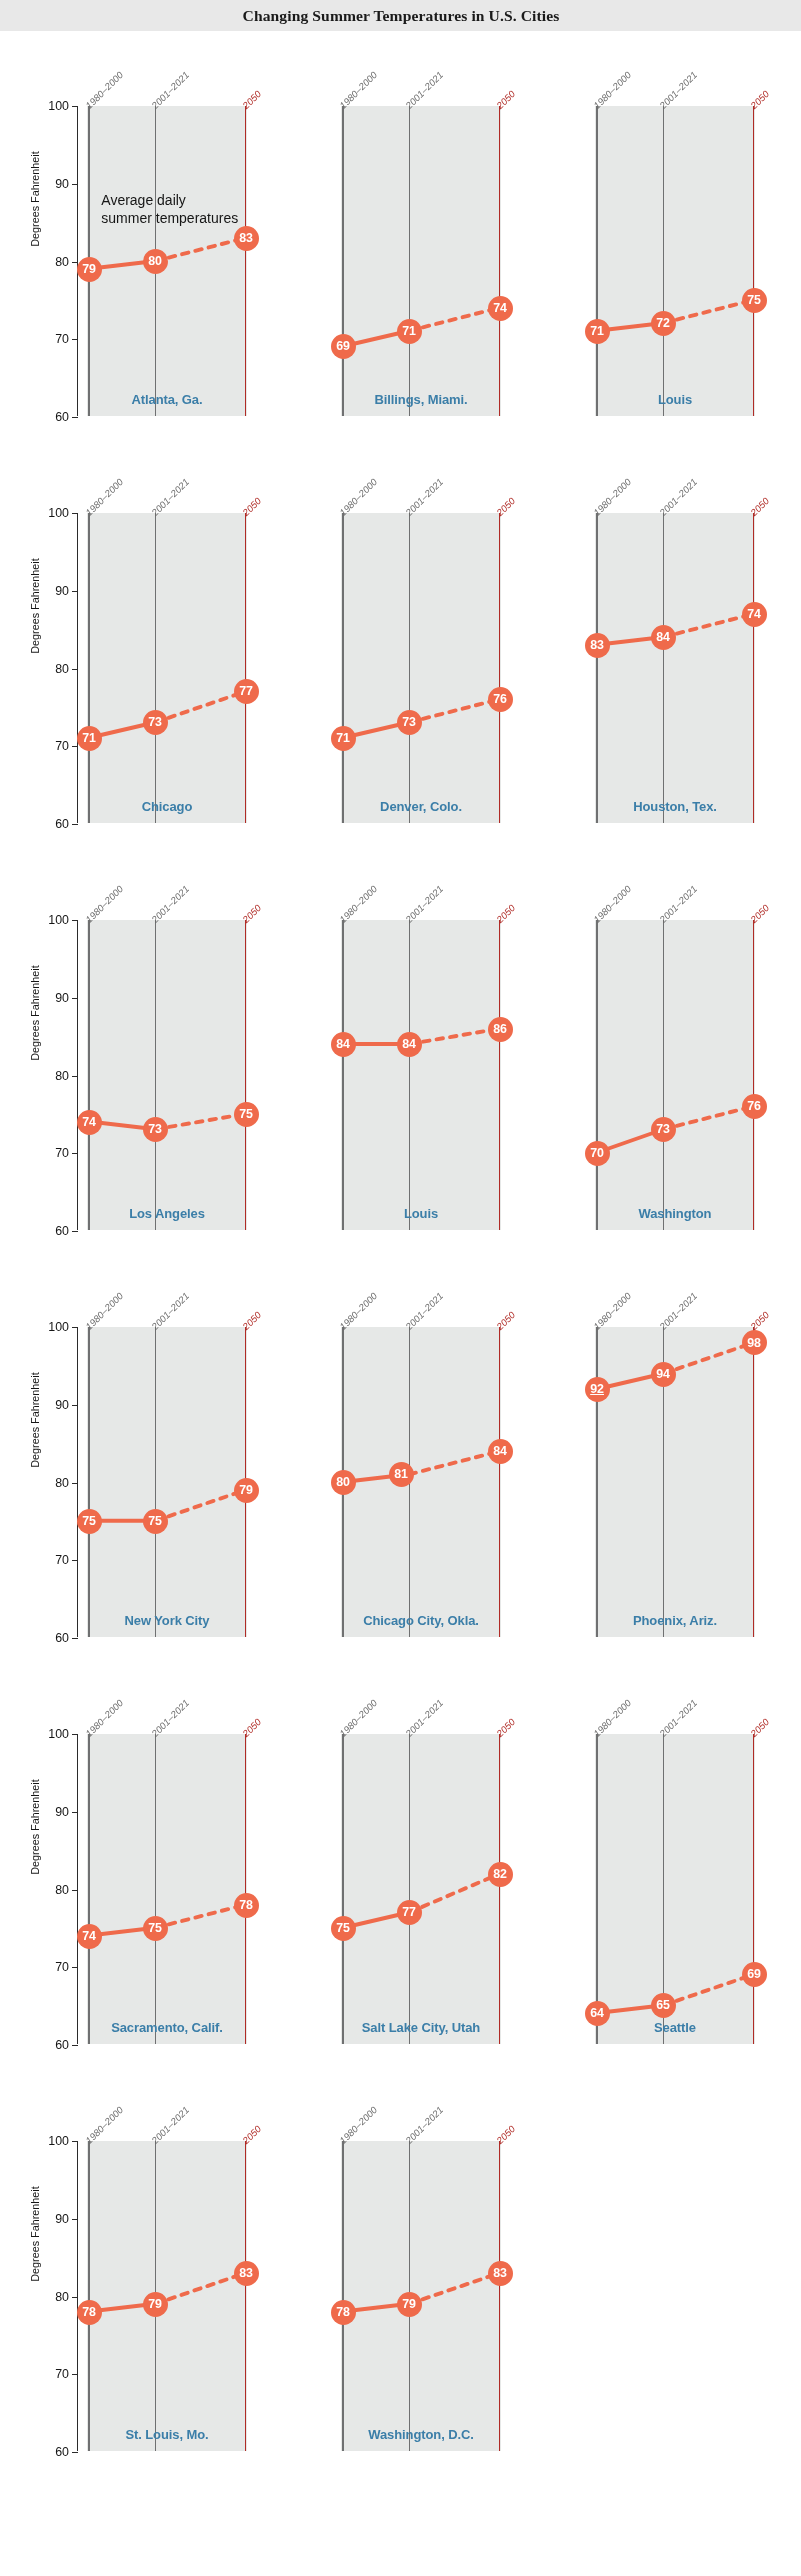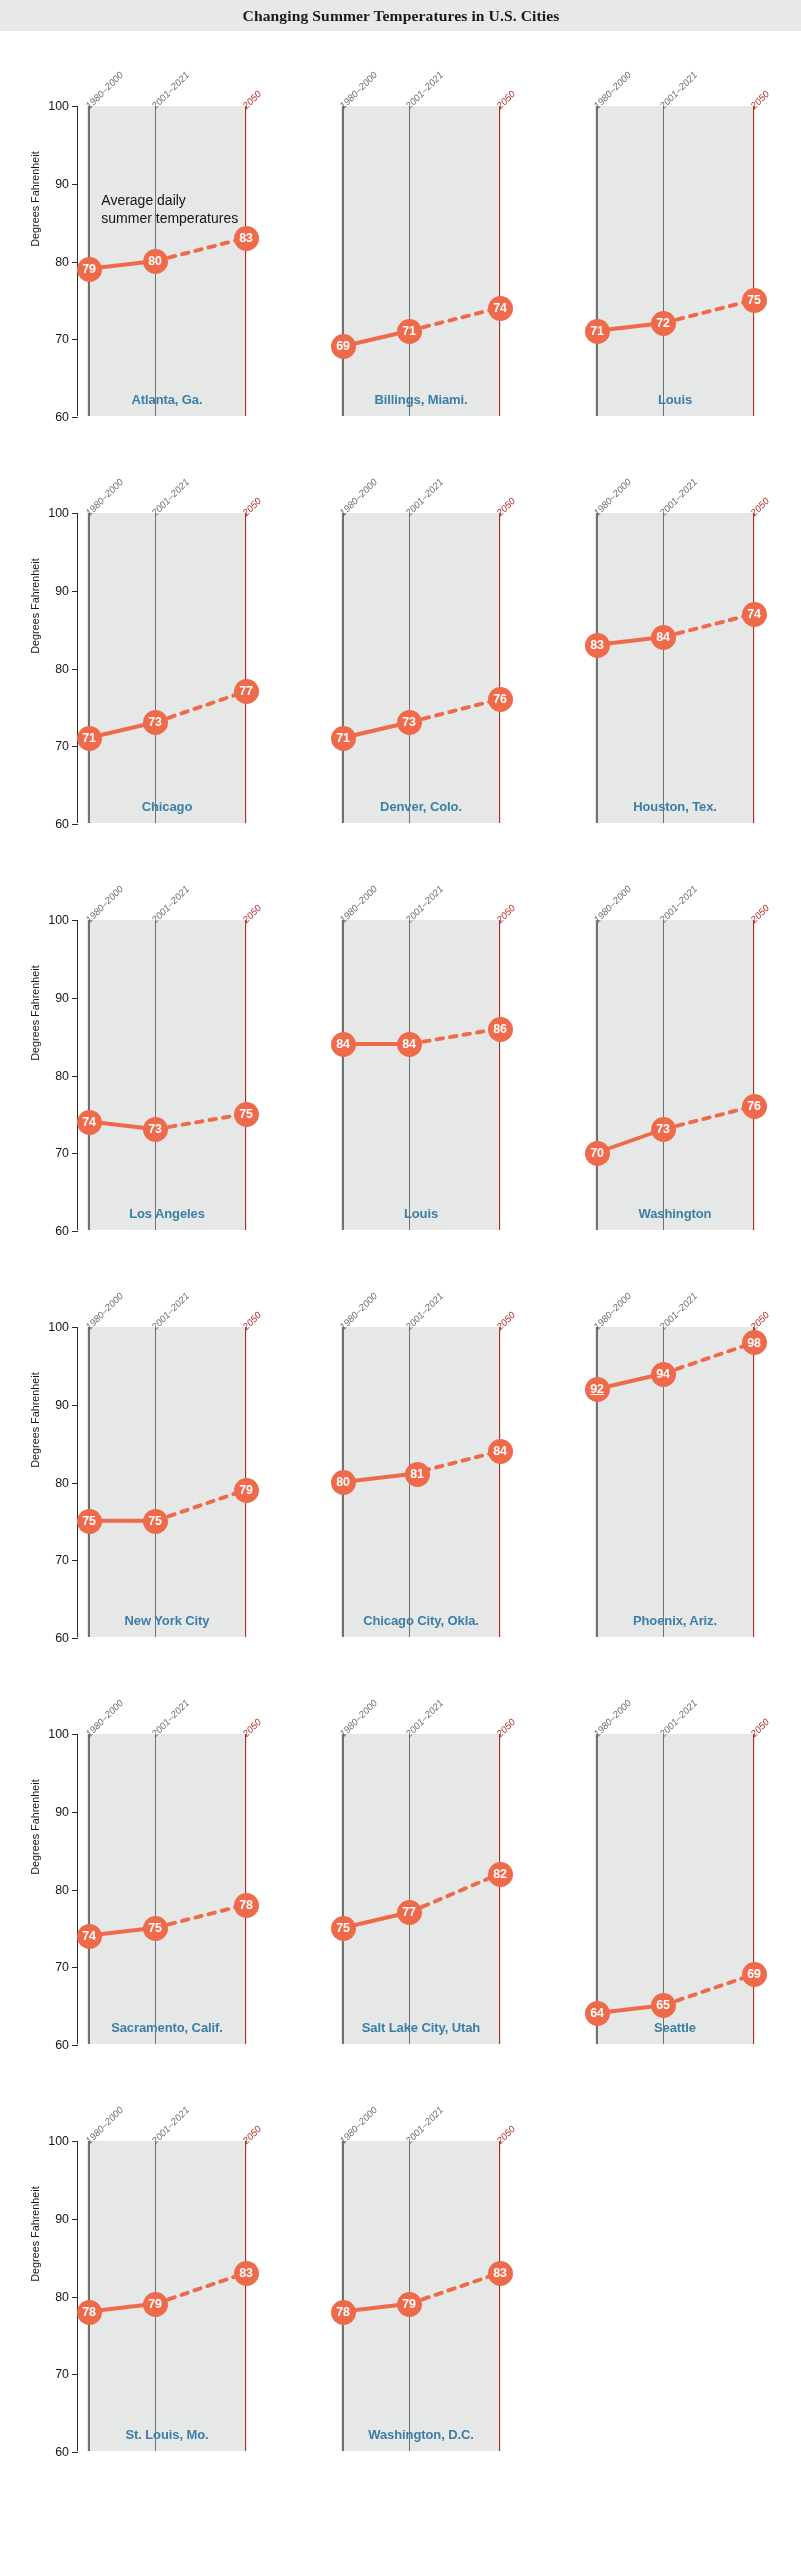--- a/index.html
+++ b/index.html
@@ -431,21 +431,21 @@
             <div class="xlabel" style="left: 3.9px; top: -6.5px;">1980–2000</div>
             <div class="vline" style="left: 68px;"></div>
             <div class="xlabel" style="left: 70px; top: -6.5px;">2001–2021</div>
             <div class="vline future" style="left: 158px;"></div>
             <div class="xlabel future" style="left: 161px; top: -6.5px;">2050</div>
             <svg class="series" viewBox="0 0 245 476" width="160" height="310">
               <line x1="3" y1="238" x2="105" y2="226.1" stroke="#ef6a4b" stroke-width="6" stroke-linecap="round"></line>
               <line x1="105" y1="226.1" x2="244" y2="190.40000000000003" stroke="#ef6a4b" stroke-width="6" stroke-linecap="round" stroke-dasharray="10 11"></line>
             </svg>
             <div class="marker" style="left: 2px; top: 155px;">80</div>
-            <div class="marker" style="left: 76px; top: 147px;">81</div>
+            <div class="marker" style="left: 60px; top: 147px;">81</div>
             <div class="marker" style="left: 159px; top: 124px;">84</div>
             <div class="city">Chicago City, Okla.</div>
           </div>
         </div>
         <div class="cell">
           <div class="plot">
             <div class="vline" style="left: 1.3px;"></div>
             <div class="xlabel" style="left: 3.9px; top: -6.5px;">1980–2000</div>
             <div class="vline" style="left: 68px;"></div>
             <div class="xlabel" style="left: 70px; top: -6.5px;">2001–2021</div>

